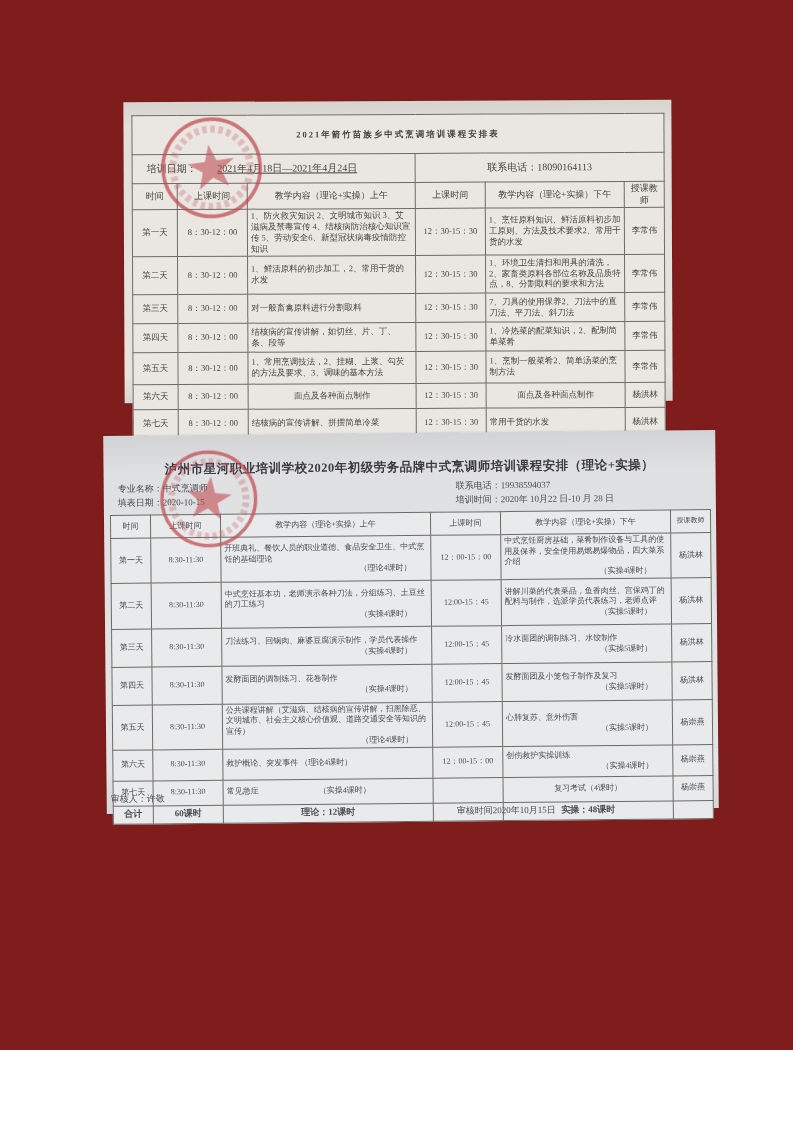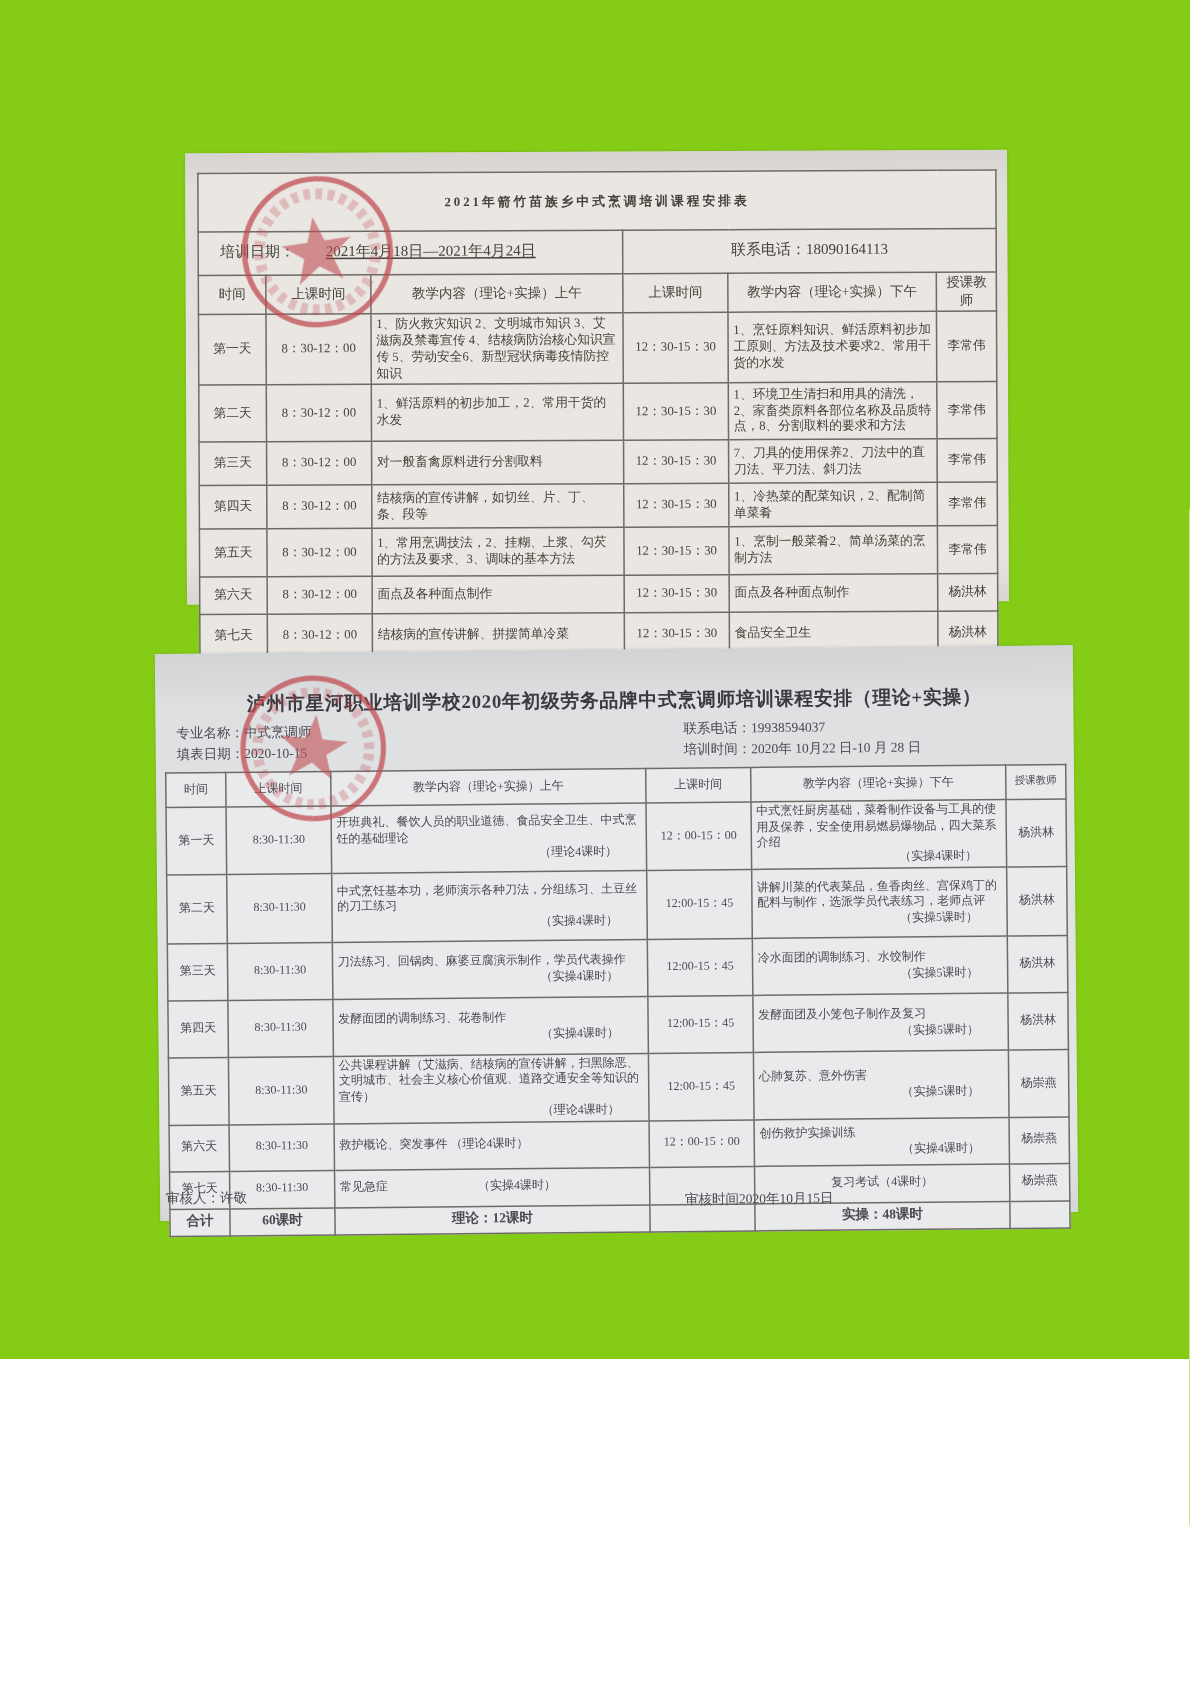--- a/index.html
+++ b/index.html
@@ -1,16 +1,16 @@
 <!DOCTYPE html>
 <html><head>
 <meta charset="utf-8">
 <style>
   html,body{margin:0;padding:0;background:#ffffff;}
-  .page{position:relative;width:793px;height:906px;background:#84cc16;overflow:hidden;
+  .page{position:relative;width:793px;height:1050px;background:#7f1d1d;overflow:hidden;
         font-family:"Liberation Serif","DejaVu Serif",serif;color:#3d3a35;}
 
   
   .scan{position:absolute;box-shadow:0 0 2px rgba(0,0,0,.15);}
   .scan1{left:124px;top:101px;width:548px;height:301px;
          background:linear-gradient(180deg,#d7d4cf 0%,#e2dfda 8%,#e7e4df 90%,#d9d6d1 100%);
          transform:rotate(-0.25deg);}
   .scan2{left:105px;top:433px;width:612px;height:378px;
          background:linear-gradient(180deg,#d2d3d5 0%,#dfe0e2 10%,#e3e4e6 88%,#d5d6d8 100%);
          transform:rotate(-0.55deg);}
@@ -27,35 +27,35 @@
   .left{text-align:left;}
   .title1{font-size:17px;font-weight:bold;text-align:center;letter-spacing:2px;height:36px;color:#2e2b27;}
   .infoRow td{height:26px;font-size:10px;}
   .headRow td{height:22px;text-align:center;font-size:9px;}
   .t1 .day,.t1 .time,.t1 .teacher{text-align:center;}
   .t2 .day,.t2 .time,.t2 .teacher{text-align:center;}
   .note{display:block;text-align:right;padding-right:16px;}
 
   
   .r1a td{height:33px;} .r1b td{height:35px;} .r1c td{height:26px;} .r1d td{height:26px;}
-  .r1e td{height:29px;} .r1f td{height:22px;} .r1g td{height:26px;}
+  .r1e td{height:29px;} .r1f td{height:22px;text-align:center;} .r1g td{height:26px;}
   
   .r2h td{height:20px;} .r2a td{height:42px;} .r2b td{height:43px;} .r2c td{height:35px;}
   .r2d td{height:35px;} .r2e td{height:32px;} .r2f td{height:28px;} .r2g td{height:22px;}
   .r2t td{height:15px;font-size:9px;font-weight:bold;}
 
   
   .t2title{position:absolute;left:0;top:26px;width:612px;text-align:center;
            font-size:12.5px;font-weight:bold;color:#3c3a40;letter-spacing:.5px;}
   .t2info{position:absolute;font-size:9px;color:#4a4a50;line-height:1.6;}
   .t2info.leftcol{left:14px;top:46px;}
   .t2info.rightcol{left:352px;top:46px;}
   .t2footer{position:absolute;top:357px;width:612px;font-size:9px;color:#4a4a50;}
   .t2footer .reviewer{position:absolute;left:4px;top:0;}
-  .t2footer .reviewtime{position:absolute;left:350px;top:4px;}
+  .t2footer .reviewtime{position:absolute;left:350px;top:15px;}
 
   
   .stamp{position:absolute;opacity:.72;filter:blur(.4px);pointer-events:none;}
   .stamp svg{display:block;}
   .stamp1{left:34px;top:12px;transform:rotate(-8deg);}
   .stamp2{left:53px;top:12px;transform:rotate(6deg);}
 </style>
 </head>
 <body>
 
@@ -136,21 +136,21 @@
         <td class="left">面点及各种面点制作</td>
         <td class="time">12：30-15：30</td>
         <td class="left">面点及各种面点制作</td>
         <td class="teacher">杨洪林</td>
       </tr>
       <tr class="r1g">
         <td class="day">第七天</td>
         <td class="time">8：30-12：00</td>
         <td class="left">结核病的宣传讲解、拼摆简单冷菜</td>
         <td class="time">12：30-15：30</td>
-        <td class="left">食品安全卫生</td>
+        <td class="left">常用干货的水发</td>
         <td class="teacher">杨洪林</td>
       </tr>
     </tbody>
       </table>
     <div class="stamp stamp1">
       <svg width="108" height="108" viewBox="0 0 120 120">
         <circle cx="60" cy="60" r="54" fill="none" stroke="#c0484e" stroke-width="4"></circle>
         <circle cx="60" cy="60" r="43" fill="none" stroke="#c0484e" stroke-width="8" stroke-dasharray="5 4" opacity="0.38"></circle>
         <path d="M60,34 L66.5,52.5 L86,52.5 L70.5,64 L76.5,82.5 L60,71 L43.5,82.5 L49.5,64 L34,52.5 L53.5,52.5 Z" fill="#c0484e" opacity="0.8"></path>
       </svg>

